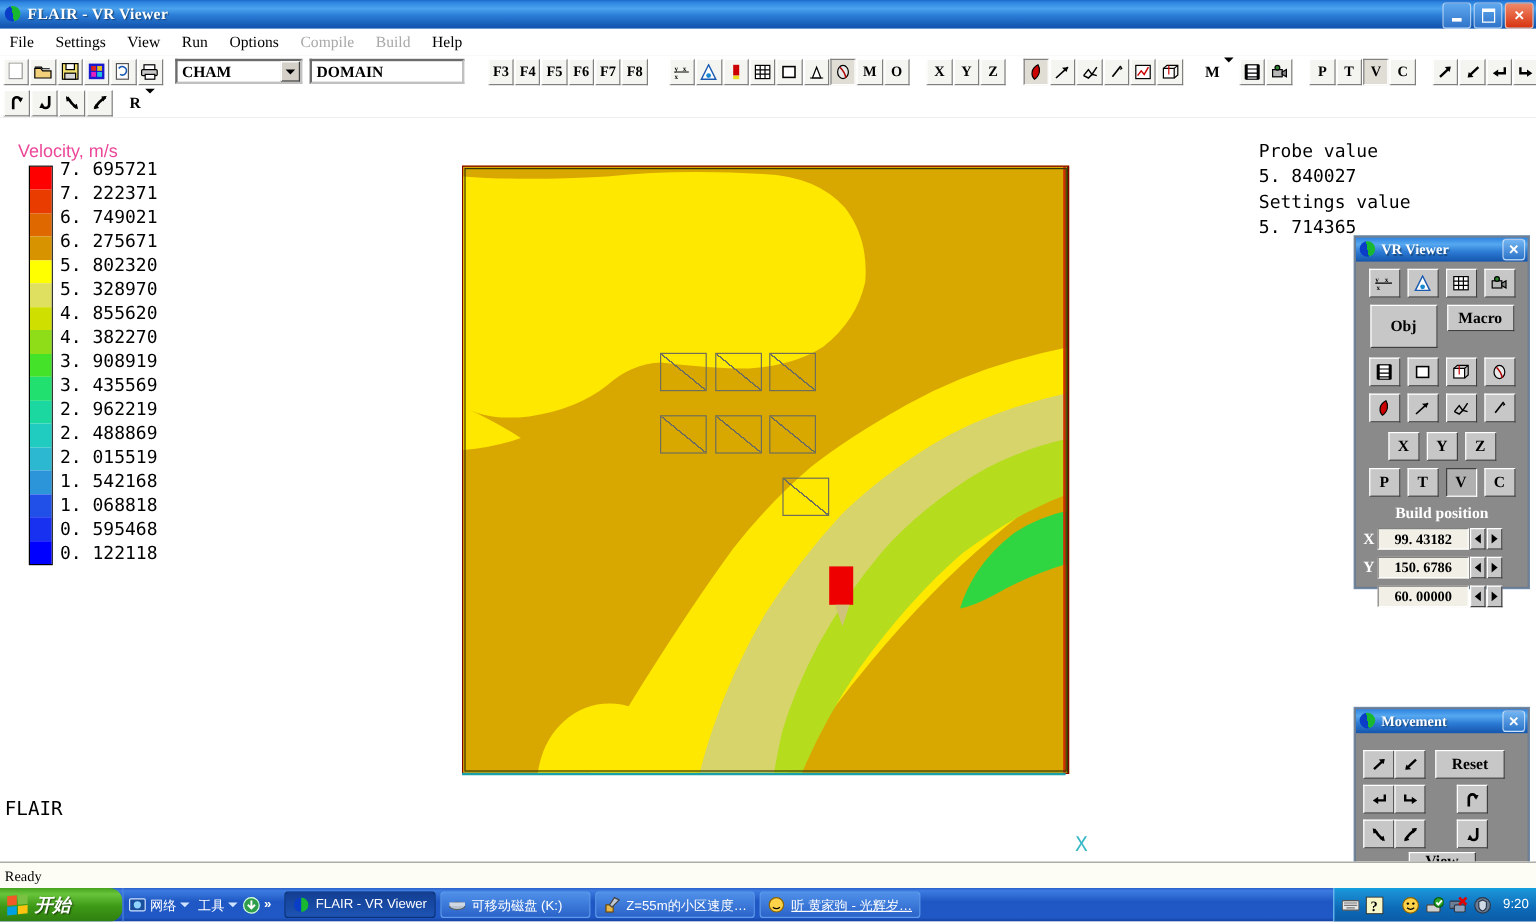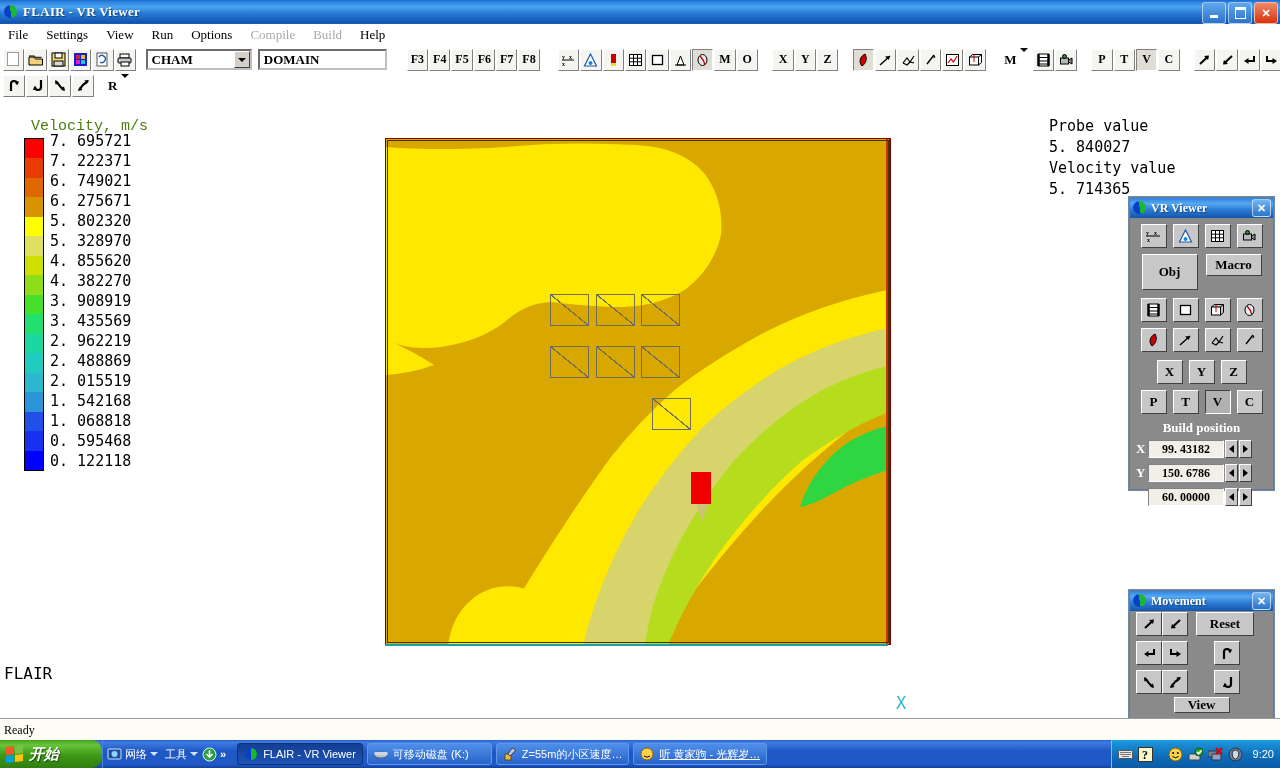--- a/index.html
+++ b/index.html
@@ -76,22 +76,22 @@
     margin-left:auto;width:16px;height:17px;background:#d4d0c8;
     border:1px solid #fff;border-right-color:#404040;border-bottom-color:#404040;
     display:flex;align-items:center;justify-content:center;box-sizing:border-box;
   }
   .caret-d{width:0;height:0;border-left:4px solid transparent;border-right:4px solid transparent;border-top:4px solid #000;}
   
   #canvas{
     position:absolute;left:0;top:98px;width:1280px;height:620px;background:#fff;overflow:hidden;
   }
   #legend-title{
-    position:absolute;left:31px;top:20px;
-    font-family:Liberation Mono, monospace;font-size:15px;color:#4d7c0f;letter-spacing:0px;
+    position:absolute;left:15px;top:20px;
+    font-family:Liberation Sans, sans-serif;font-size:15px;color:#ec4899;letter-spacing:0px;
   }
   #colorbar{position:absolute;left:24px;top:40px;width:20px;height:333px;border:1px solid #000;box-sizing:border-box;}
   #colorbar div{width:100%;}
   #legend-labels{position:absolute;left:50px;top:33px;}
   #legend-labels .lv{
     height:20px;line-height:20px;
     font-family:"DejaVu Sans Mono", monospace;font-size:15px;color:#000;white-space:pre;
   }
   #flair-label{
     position:absolute;left:4px;top:566px;
@@ -526,21 +526,21 @@
       <div class="lv">2. 015519</div>
       <div class="lv">1. 542168</div>
       <div class="lv">1. 068818</div>
       <div class="lv">0. 595468</div>
       <div class="lv">0. 122118</div>
     </div>
 
   <div id="probe-block">
     <div>Probe value</div>
     <div>5. 840027</div>
-    <div>Velocity value</div>
+    <div>Settings value</div>
     <div>5. 714365</div>
   </div>
 
   <div id="plotbox">
     <div id="plotwrap">
       <svg width="506" height="507" viewBox="0 0 506 507" style="position:absolute;left:0;top:0;">
 
         <rect x="0" y="0" width="506" height="507" fill="#d9a800"></rect>
 
         <path d="M0 8 L0 200 Q20 212 55 208 Q95 202 120 182 Q140 164 165 163
@@ -739,21 +739,21 @@
   </div>
 
   <div class="dlg" style="left:1129px;top:492px;width:143px;height:128px;">
     <div class="dlg-tb">
       <span class="ico">
           <i></i>
         </span>
       <span class="t">Movement</span>
       <span class="x">✕</span>
     </div>
-    <div class="dlg-body" style="padding:1px 6px;">
+    <div class="dlg-body" style="padding:14px 6px;">
       <div style="display:flex;align-items:center;margin-bottom:5px;">
         <div class="dbtn sq">
           <svg width="15" height="14">
               <line x1="3" y1="11" x2="11" y2="3.5" stroke="#000" stroke-width="2"></line>
               <path d="M12 2.5 l-5 0.4 l4 4 z" fill="#000"></path>
             </svg>
         </div>
         <div class="dbtn sq">
           <svg width="15" height="14">
               <line x1="12" y1="3" x2="4" y2="10.5" stroke="#000" stroke-width="2"></line>

